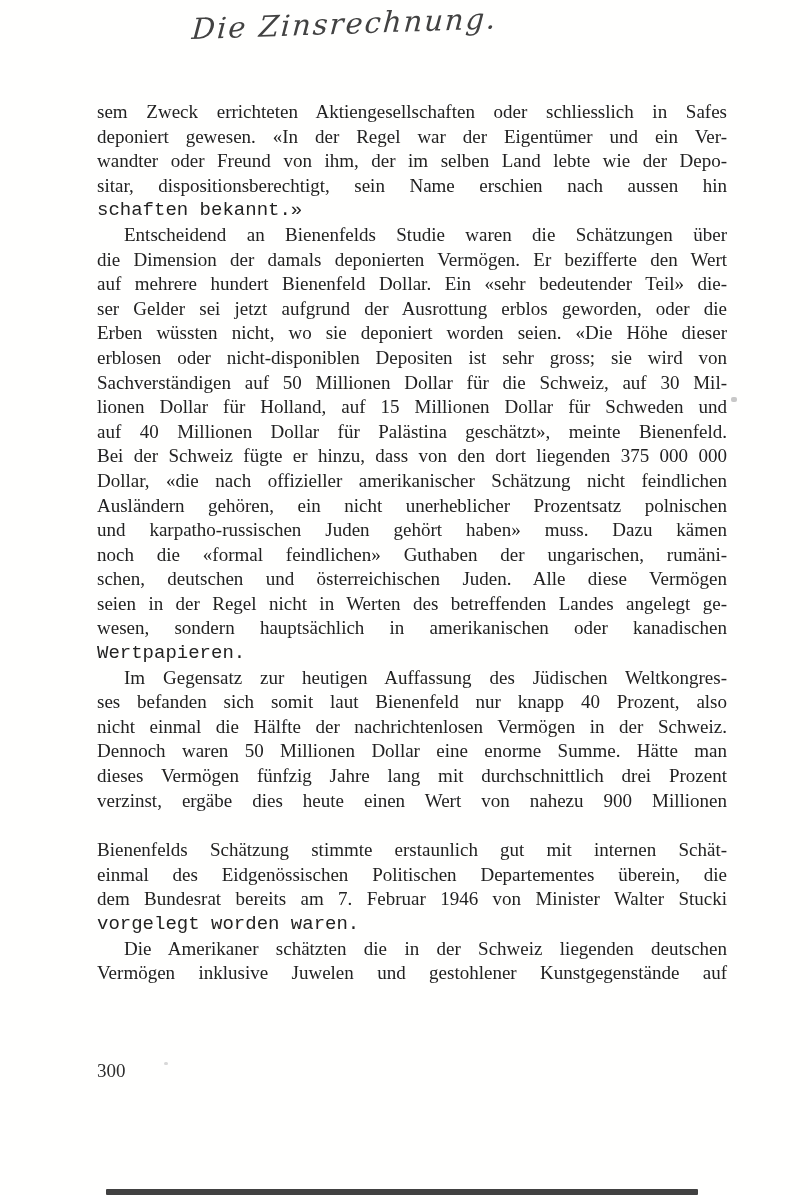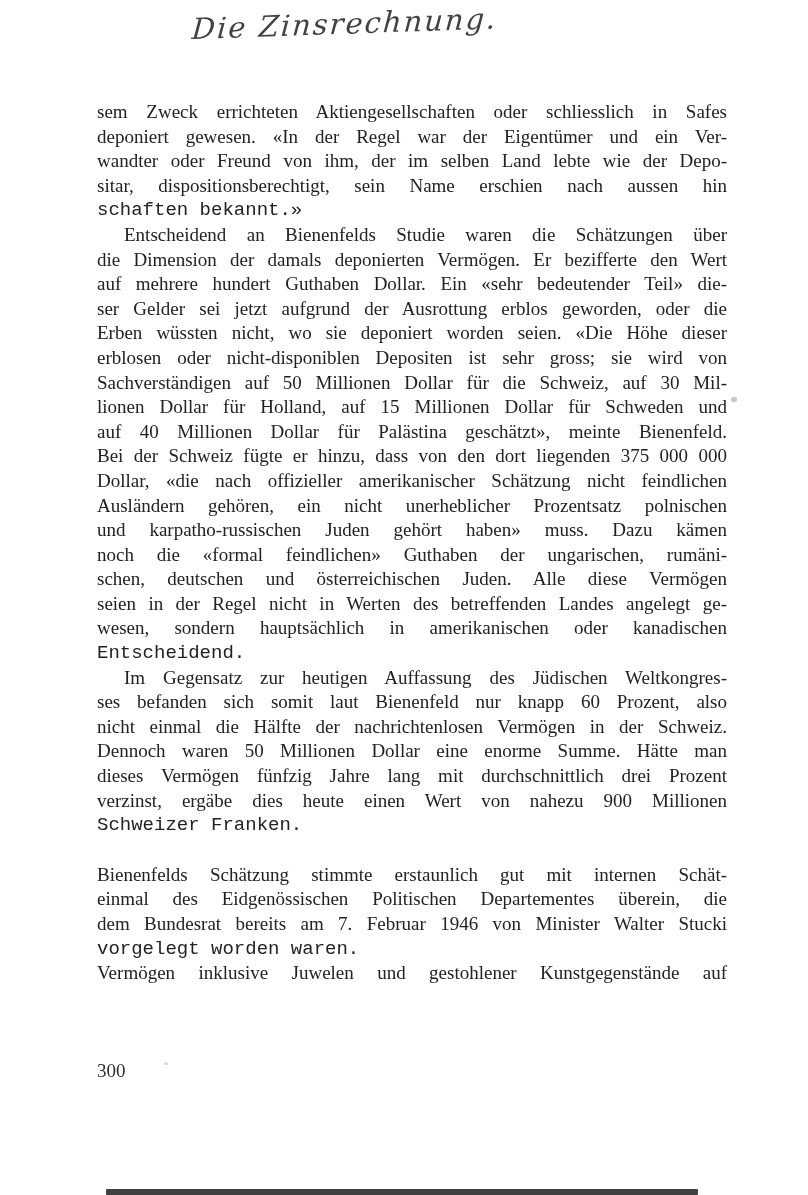--- a/index.html
+++ b/index.html
@@ -98,48 +98,48 @@
   <div class="handwriting">Die Zinsrechnung.</div>
 
   <div class="textblock" id="textblock">
       <div class="line">sem Zweck errichteten Aktiengesellschaften oder schliesslich in Safes</div>
       <div class="line">deponiert gewesen. «In der Regel war der Eigentümer und ein Ver-</div>
       <div class="line">wandter oder Freund von ihm, der im selben Land lebte wie der Depo-</div>
       <div class="line">sitar, dispositionsberechtigt, sein Name erschien nach aussen hin</div>
       <div class="line flush">schaften bekannt.»</div>
       <div class="line indent">Entscheidend an Bienenfelds Studie waren die Schätzungen über</div>
       <div class="line">die Dimension der damals deponierten Vermögen. Er bezifferte den Wert</div>
-      <div class="line">auf mehrere hundert Guthaben Dollar. Ein «sehr bedeutender Teil» die-</div>
+      <div class="line">auf mehrere hundert Bienenfeld Dollar. Ein «sehr bedeutender Teil» die-</div>
       <div class="line">ser Gelder sei jetzt aufgrund der Ausrottung erblos geworden, oder die</div>
       <div class="line">Erben wüssten nicht, wo sie deponiert worden seien. «Die Höhe dieser</div>
       <div class="line">erblosen oder nicht-disponiblen Depositen ist sehr gross; sie wird von</div>
       <div class="line">Sachverständigen auf 50 Millionen Dollar für die Schweiz, auf 30 Mil-</div>
       <div class="line">lionen Dollar für Holland, auf 15 Millionen Dollar für Schweden und</div>
       <div class="line">auf 40 Millionen Dollar für Palästina geschätzt», meinte Bienenfeld.</div>
       <div class="line">Bei der Schweiz fügte er hinzu, dass von den dort liegenden 375 000 000</div>
       <div class="line">Dollar, «die nach offizieller amerikanischer Schätzung nicht feindlichen</div>
       <div class="line">Ausländern gehören, ein nicht unerheblicher Prozentsatz polnischen</div>
       <div class="line">und karpatho-russischen Juden gehört haben» muss. Dazu kämen</div>
       <div class="line">noch die «formal feindlichen» Guthaben der ungarischen, rumäni-</div>
       <div class="line">schen, deutschen und österreichischen Juden. Alle diese Vermögen</div>
       <div class="line">seien in der Regel nicht in Werten des betreffenden Landes angelegt ge-</div>
       <div class="line">wesen, sondern hauptsächlich in amerikanischen oder kanadischen</div>
-      <div class="line flush">Entscheidend.</div>
+      <div class="line flush">Wertpapieren.</div>
       <div class="line indent">Im Gegensatz zur heutigen Auffassung des Jüdischen Weltkongres-</div>
-      <div class="line">ses befanden sich somit laut Bienenfeld nur knapp 60 Prozent, also</div>
+      <div class="line">ses befanden sich somit laut Bienenfeld nur knapp 40 Prozent, also</div>
       <div class="line">nicht einmal die Hälfte der nachrichtenlosen Vermögen in der Schweiz.</div>
       <div class="line">Dennoch waren 50 Millionen Dollar eine enorme Summe. Hätte man</div>
       <div class="line">dieses Vermögen fünfzig Jahre lang mit durchschnittlich drei Prozent</div>
       <div class="line">verzinst, ergäbe dies heute einen Wert von nahezu 900 Millionen</div>
-      <div class="line flush">Schweizer Franken.</div>
       <div class="para-gap"></div>
       <div class="line">Bienenfelds Schätzung stimmte erstaunlich gut mit internen Schät-</div>
       <div class="line">einmal des Eidgenössischen Politischen Departementes überein, die</div>
       <div class="line">dem Bundesrat bereits am 7. Februar 1946 von Minister Walter Stucki</div>
       <div class="line flush">vorgelegt worden waren.</div>
+      <div class="line indent">Die Amerikaner schätzten die in der Schweiz liegenden deutschen</div>
       <div class="line">Vermögen inklusive Juwelen und gestohlener Kunstgegenstände auf</div>
     </div>
 
   <div class="pagenum">300</div>
 
   <div class="speck-a"></div>
   <div class="speck-b"></div>
 
   <div class="scan-edge"></div>
 

